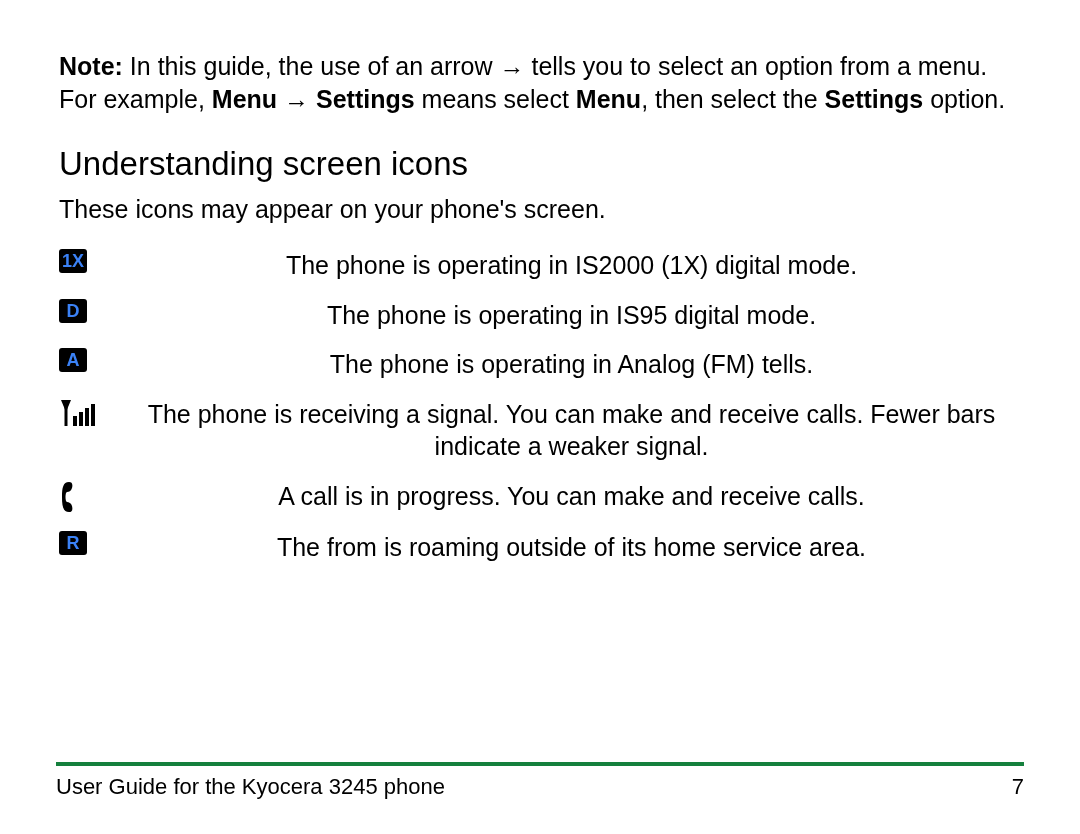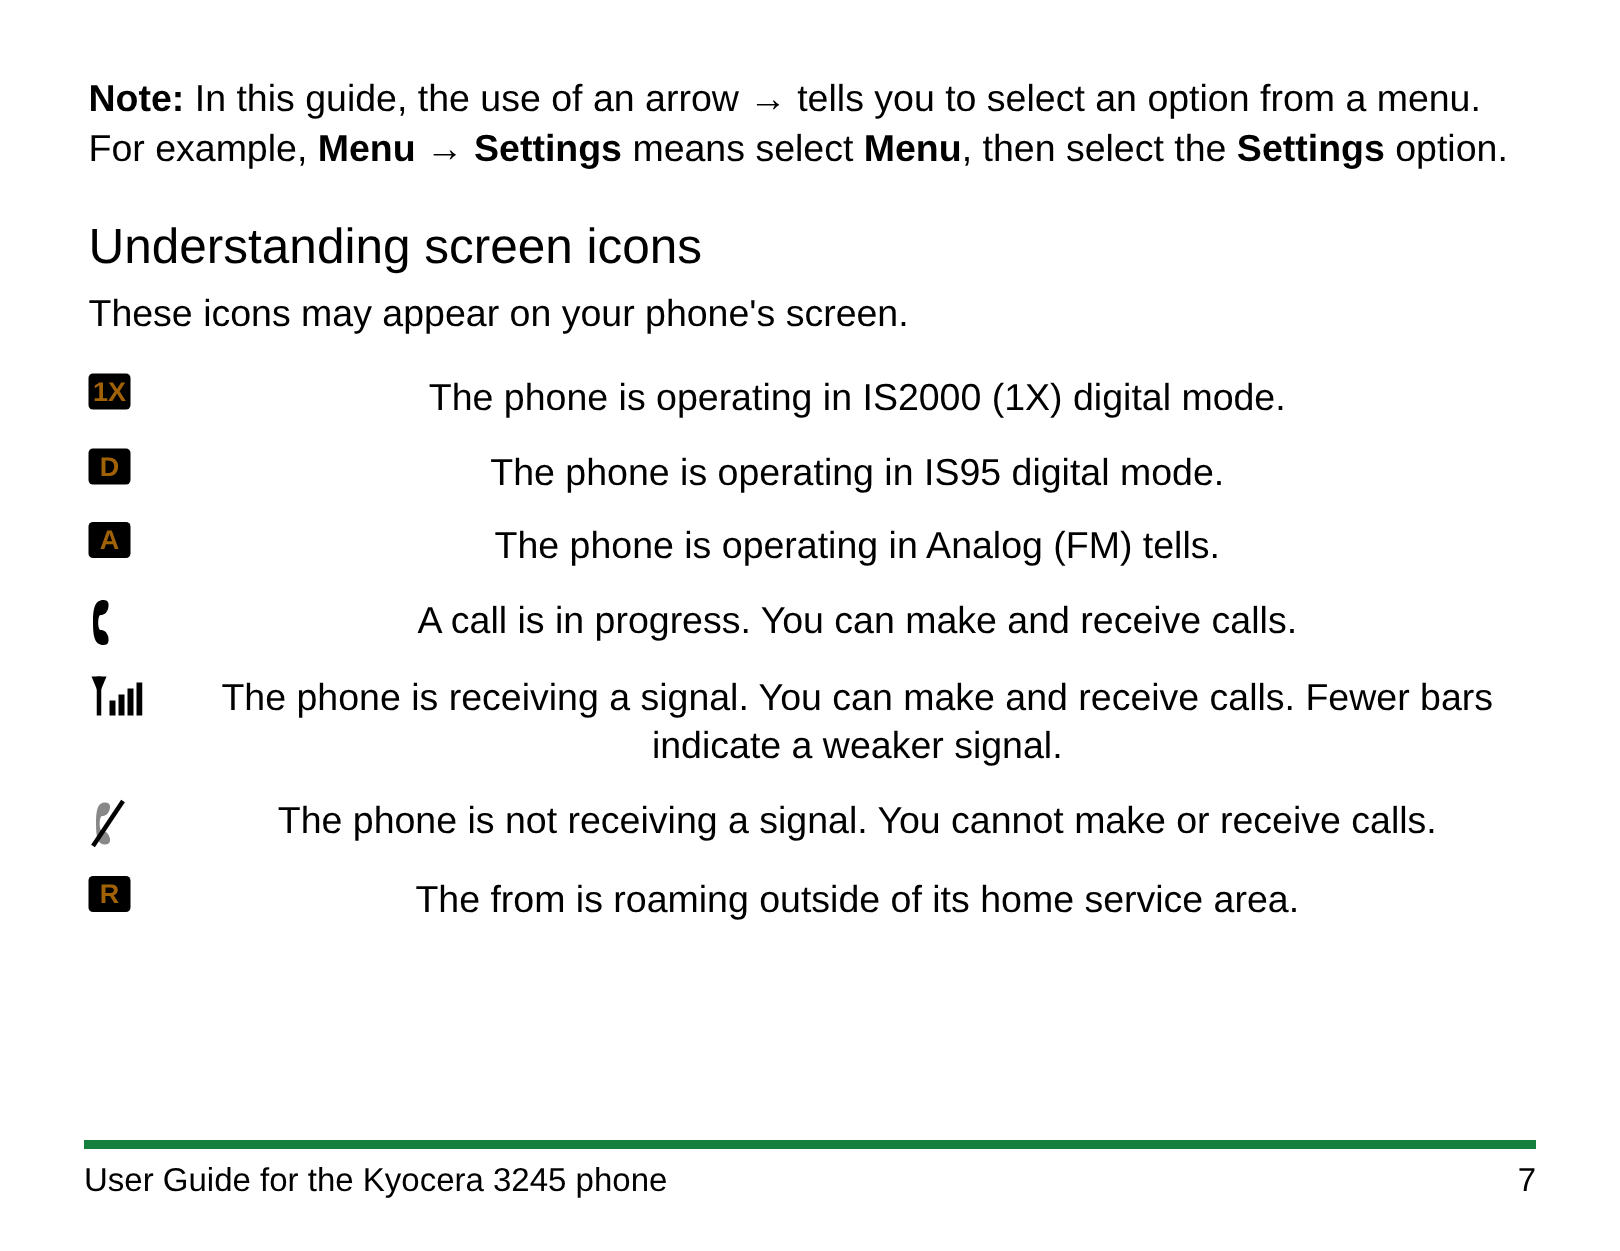--- a/index.html
+++ b/index.html
@@ -55,38 +55,38 @@
       display: table-cell;
       font-size: 25px;
       line-height: 1.3;
       padding: 3px 0 14px 0;
       vertical-align: top;
       text-align: center;
     }
     .badge {
       display: inline-block;
       background: #000;
-      color: #a16207;
+      color: #3b82f6;
       font-weight: bold;
       font-size: 18px;
       line-height: 24px;
       min-width: 24px;
       text-align: center;
       border-radius: 3px;
       padding: 0 2px;
     }
     .phone-icon svg, .signal-icon svg, .nosignal-icon svg {
       display: block;
     }
     .footer {
       position: absolute;
       bottom: 34px;
       left: 56px;
       right: 56px;
-      border-top: 6px solid #15803d;
+      border-top: 4px solid #15803d;
       padding-top: 8px;
       display: flex;
       justify-content: space-between;
       font-size: 22px;
     }
     .arrow {
       font-family: Arial, sans-serif;
     }
   </style>
 </head>
@@ -117,51 +117,42 @@
     </div>
 
     <div class="icon-row">
       <div class="icon-cell">
         <span class="badge">A</span>
       </div>
       <div class="desc-cell">The phone is operating in Analog (FM) tells.</div>
     </div>
 
     <div class="icon-row">
-      <div class="icon-cell phone-icon">
-        <svg width="24" height="34" viewBox="0 0 24 34">
-          <path d="M10 2 C4 2 3 8 3 17 C3 26 4 32 10 32 C13 32 14 30 13 26 C12 23 10 22 8 22 C6 22 6 12 8 12 C10 12 12 11 13 8 C14 4 13 2 10 2 Z" fill="#000"></path>
-        </svg>
-      </div>
-      <div class="desc-cell">A call is in progress. You can make and receive calls.</div>
-    </div>
-
-    <div class="icon-row">
       <div class="icon-cell signal-icon">
         <svg width="36" height="30" viewBox="0 0 36 30">
           <polygon points="2,2 12,2 7,14" fill="#000"></polygon>
           <line x1="7" y1="2" x2="7" y2="28" stroke="#000" stroke-width="3"></line>
           <rect x="14" y="18" width="4" height="10" fill="#000"></rect>
           <rect x="20" y="14" width="4" height="14" fill="#000"></rect>
           <rect x="26" y="10" width="4" height="18" fill="#000"></rect>
           <rect x="32" y="6" width="4" height="22" fill="#000"></rect>
         </svg>
       </div>
       <div class="desc-cell">The phone is receiving a signal. You can make and receive calls. Fewer bars indicate a weaker signal.</div>
     </div>
 
     <div class="icon-row">
-      <div class="icon-cell nosignal-icon">
-        <svg width="26" height="36" viewBox="0 0 26 36">
-          <path d="M11 4 C6 4 5 9 5 18 C5 27 6 32 11 32 C14 32 15 30 14 27 C13 24 11 23 9 23 C7 23 7 13 9 13 C11 13 13 12 14 9 C15 6 14 4 11 4 Z" fill="#888"></path>
-          <line x1="3" y1="33" x2="23" y2="3" stroke="#000" stroke-width="3"></line>
+      <div class="icon-cell phone-icon">
+        <svg width="24" height="34" viewBox="0 0 24 34">
+          <path d="M10 2 C4 2 3 8 3 17 C3 26 4 32 10 32 C13 32 14 30 13 26 C12 23 10 22 8 22 C6 22 6 12 8 12 C10 12 12 11 13 8 C14 4 13 2 10 2 Z" fill="#000"></path>
         </svg>
       </div>
-      <div class="desc-cell">The phone is not receiving a signal. You cannot make or receive calls.</div>
+      <div class="desc-cell">A call is in progress. You can make and receive calls.</div>
     </div>
+
 
     <div class="icon-row">
       <div class="icon-cell">
         <span class="badge">R</span>
       </div>
       <div class="desc-cell">The from is roaming outside of its home service area.</div>
     </div>
 
   </div>
 </div>

